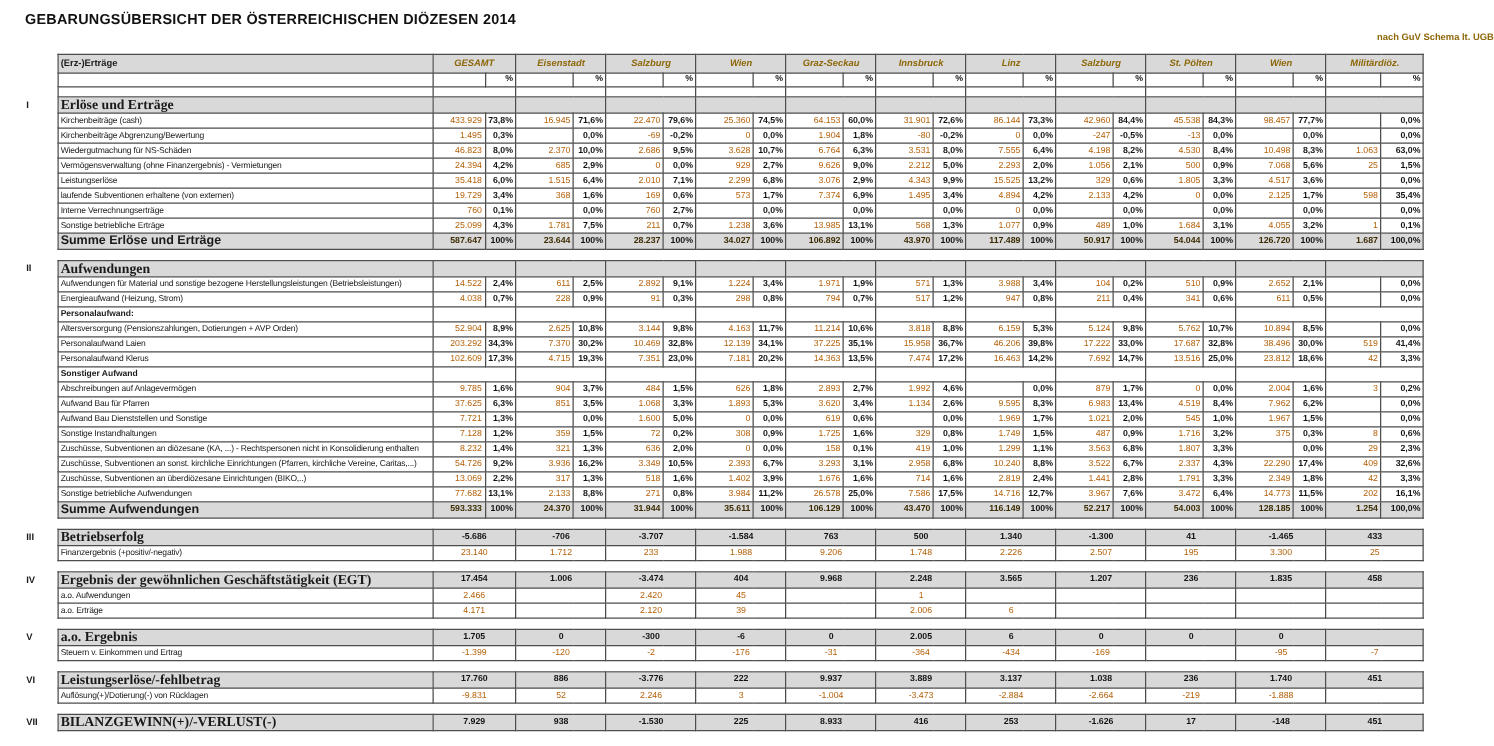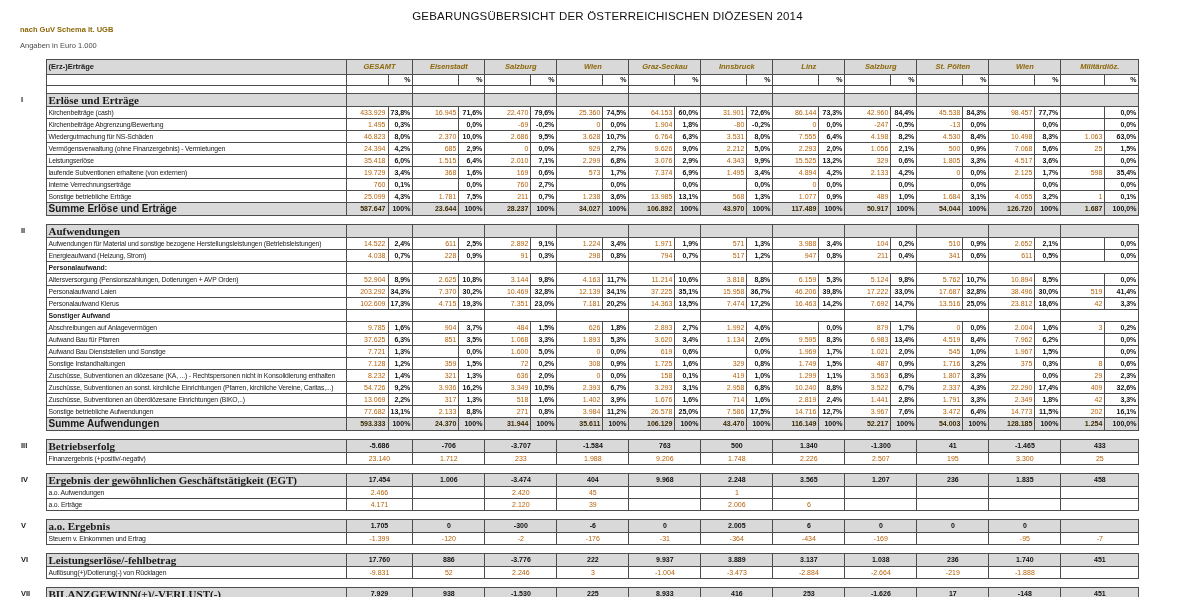--- a/index.html
+++ b/index.html
@@ -1,19 +1,19 @@
 <!DOCTYPE html>
 <html><head>
 <meta charset="utf-8">
 <style>
   html,body{margin:0;padding:0;background:#fff;}
   body{width:1195px;height:597px;overflow:hidden;font-family:"Liberation Sans",sans-serif;color:#1a1a1a;}
   .page{padding:10px 0 0 20px;}
-  .title{font-size:11.5px;font-weight:normal;letter-spacing:.2px;color:#111;text-align:center;}
-  .sub1{font-size:7.5px;font-weight:bold;color:#8d6708;margin-top:3px;}
+  .title{font-size:11.5px;font-weight:bold;letter-spacing:.2px;color:#111;}
+  .sub1{font-size:7.5px;font-weight:bold;color:#8d6708;margin-top:3px;text-align:right;}
   .sub2{font-size:7.5px;color:#4a4a4a;margin-top:7px;}
   table{border-collapse:collapse;table-layout:fixed;margin-top:9px;}
   td{height:11px;padding:0 2px;font-size:7px;line-height:10px;white-space:nowrap;overflow:hidden;vertical-align:middle;}
   .b{border:1px solid #4d4d4d;}
   .gray{background:#d9d9d9;}
   .num{border:none;font-weight:bold;font-size:7.5px;padding-left:1px;}
   .hdrlbl{font-weight:bold;font-size:7.5px;}
   .dioc{font-weight:bold;font-size:7.5px;color:#8d6708;text-align:center;font-style:italic;}
   .lbl{font-size:6.8px;letter-spacing:-.15px;}
   .seclbl{font-weight:bold;font-size:11px;font-family:Liberation Serif, serif;}
@@ -30,21 +30,20 @@
   tr.rempty td{height:7px;}
   tr.rsec td,tr.rsum td,tr.rbh td{height:12px;}
   tr.gap td{border:none;height:8px;background:#fff;}
 </style>
 </head>
 <body>
 
 <div class="page">
   <div class="title">GEBARUNGSÜBERSICHT DER ÖSTERREICHISCHEN DIÖZESEN 2014</div>
   <div class="sub1">nach GuV Schema lt. UGB</div>
-  <div class="sub2">Angaben in Euro 1.000</div>
 
   <table>
     <colgroup>
         <col style="width: 26px;">
         <col style="width: 300px;">
         <col style="width: 42px;">
         <col style="width: 24px;">
         <col style="width: 46px;">
         <col style="width: 26px;">
         <col style="width: 46px;">

